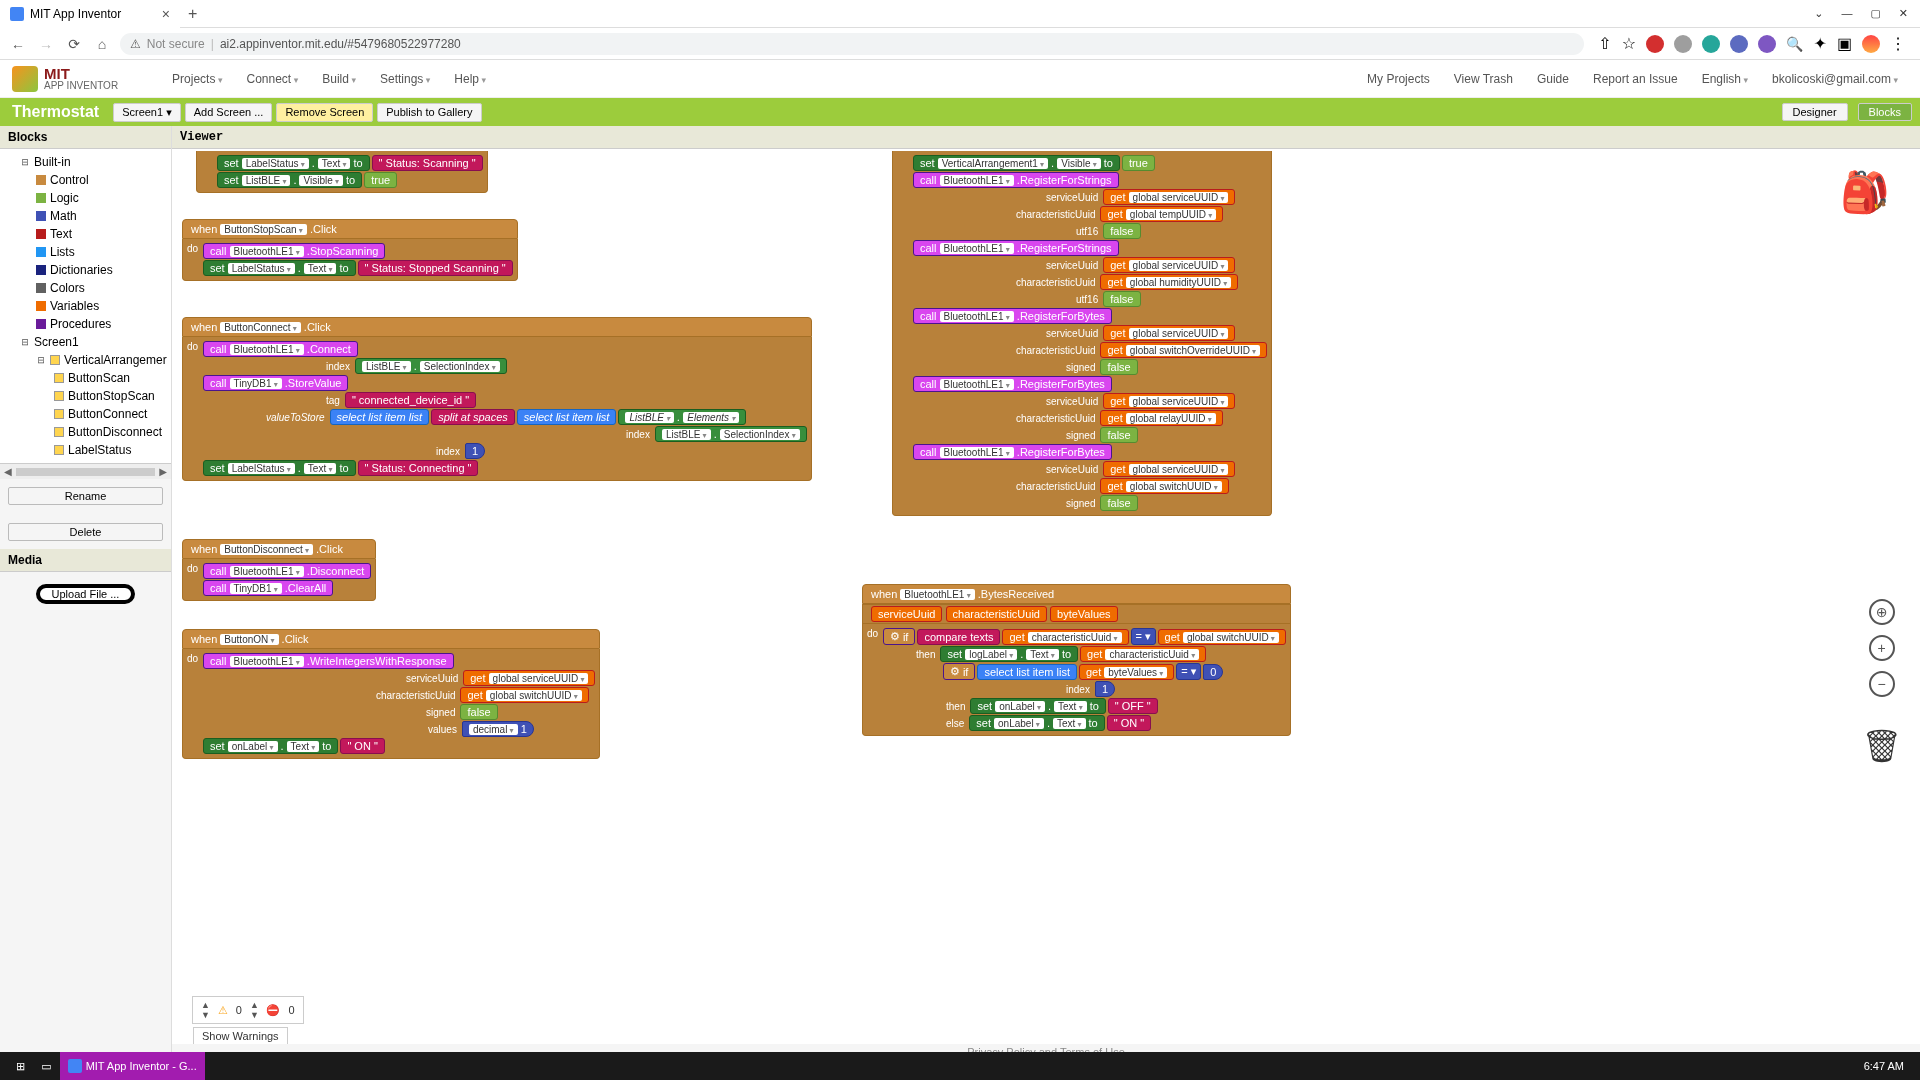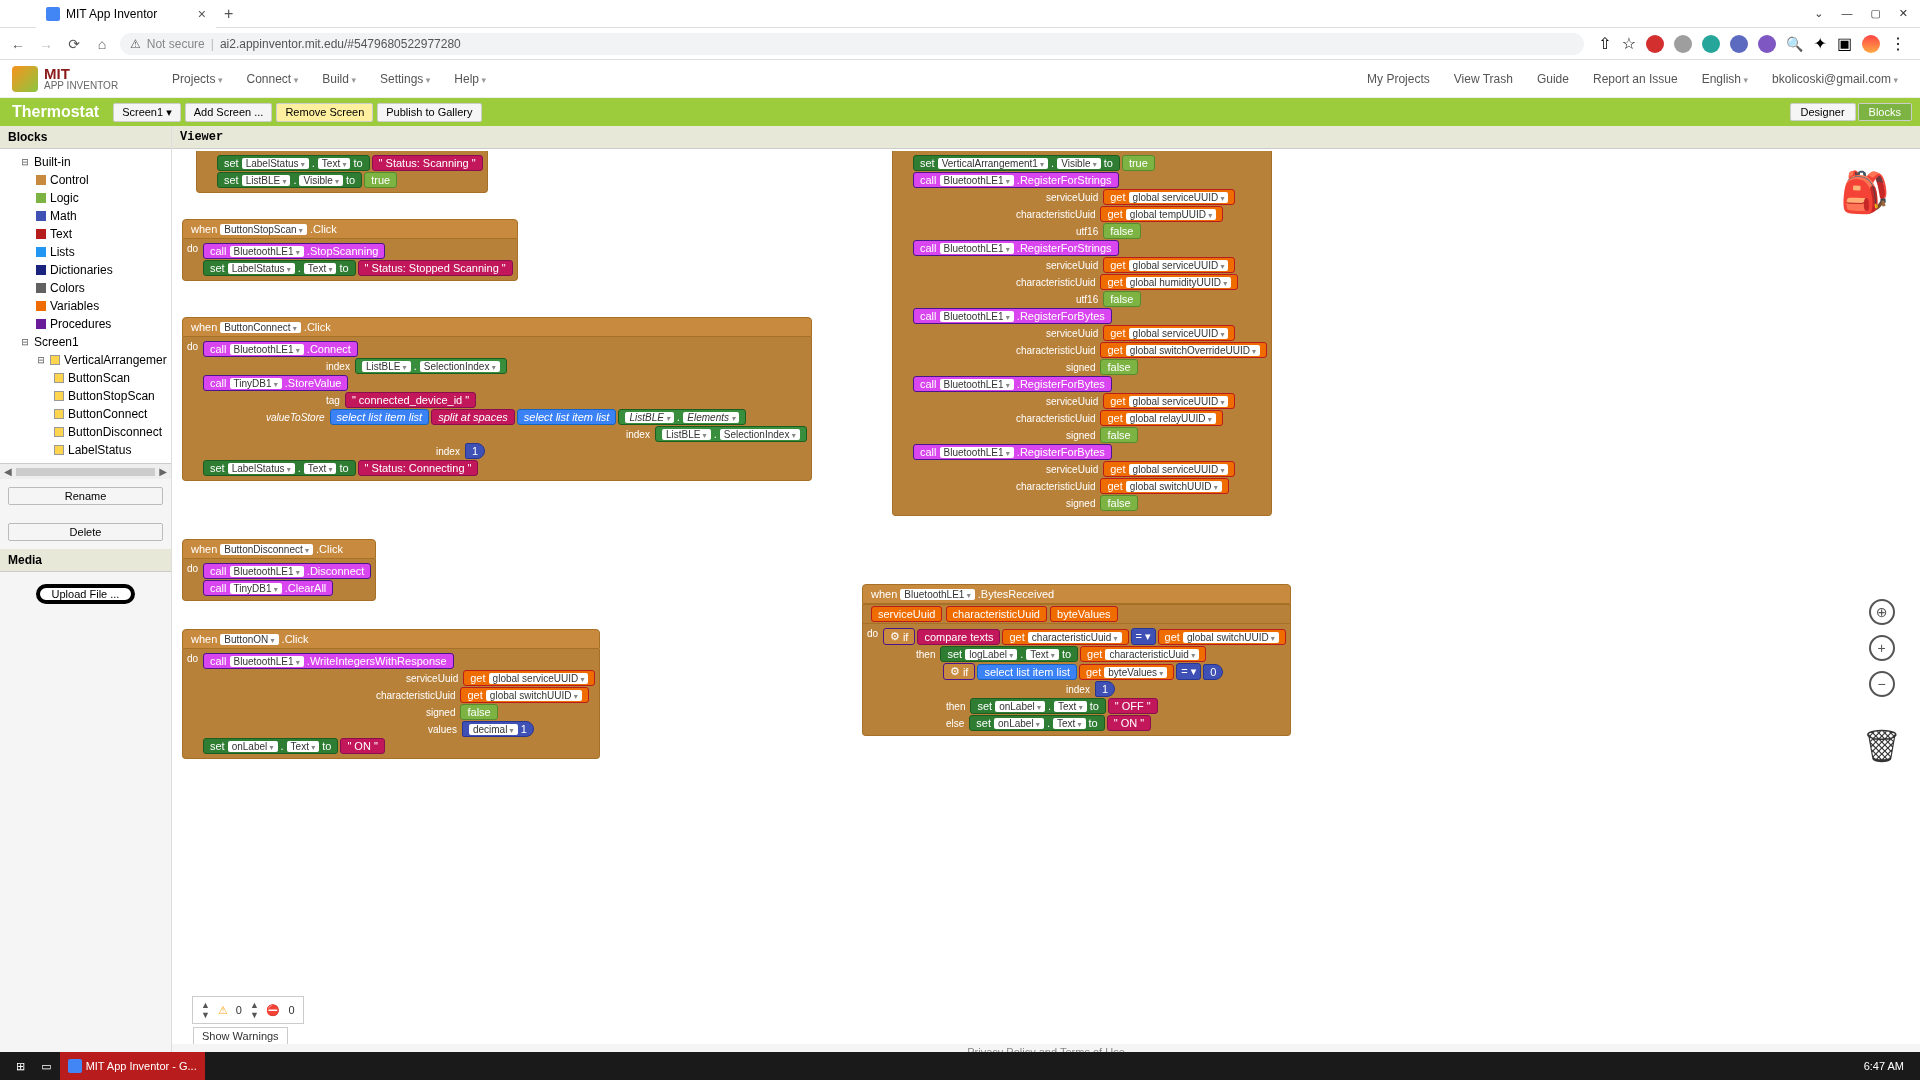--- a/index.html
+++ b/index.html
@@ -1,18 +1,18 @@
 <!DOCTYPE html>
 <html><head>
 <meta charset="utf-8">
 <style>
 * { margin: 0; padding: 0; box-sizing: border-box; font-family: "Segoe UI", Arial, sans-serif; }
 body { background: #f5f5f5; overflow: hidden; }
 .titlebar { height: 28px; background: #fff; display: flex; align-items: center; border-bottom: 1px solid #ddd; }
-.tab { display: flex; align-items: center; padding: 0 10px; height: 28px; background: #fff; border-radius: 8px 8px 0 0; font-size: 12px; gap: 6px; min-width: 180px; margin-left: 36px; }
+.tab { display: flex; align-items: center; padding: 0 10px; height: 28px; background: #fff; border-radius: 8px 8px 0 0; font-size: 12px; gap: 6px; min-width: 180px; }
 .tab .favicon { width: 14px; height: 14px; background: #4285f4; border-radius: 2px; }
 .tab .close { margin-left: auto; font-size: 14px; color: #555; }
 .newtab { padding: 0 8px; font-size: 16px; color: #555; }
 .winctrl { margin-left: auto; display: flex; gap: 18px; padding: 0 12px; font-size: 11px; color: #333; }
 .addrbar { height: 32px; background: #fff; display: flex; align-items: center; padding: 0 8px; gap: 8px; border-bottom: 1px solid #ddd; }
 .navbtn { width: 20px; text-align: center; color: #555; font-size: 14px; }
 .addr { flex: 1; background: #f1f3f4; border-radius: 14px; padding: 4px 10px; font-size: 12px; color: #555; display: flex; align-items: center; gap: 6px; }
 .addr .secure { color: #888; }
 .exticons { display: flex; gap: 10px; align-items: center; padding: 0 6px; }
 .exticon { width: 18px; height: 18px; border-radius: 50%; }
@@ -24,21 +24,21 @@
 .menuitem { padding: 6px 10px; font-size: 12px; color: #555; cursor: pointer; }
 .menuitem:after { content: " ▾"; font-size: 9px; color: #999; }
 .toprightlinks { margin-left: auto; display: flex; gap: 4px; }
 .toprightlinks .menuitem:after { content: ""; }
 .toprightlinks .lang:after, .toprightlinks .acct:after { content: " ▾"; font-size: 9px; }
 .greenbar { height: 28px; background: #9ccc3c; display: flex; align-items: center; padding: 0 8px; }
 .projname { color: #fff; font-size: 16px; font-weight: bold; padding: 0 4px; }
 .screenbtns { display: flex; gap: 4px; margin-left: 10px; }
 .scrbtn { background: #f5f5f5; border: 1px solid #ccc; padding: 2px 8px; font-size: 11px; border-radius: 2px; }
 .scrbtn.remove { background: #fff0a0; }
-.modeswitch { margin-left: auto; display: flex; gap: 2px; }
+.modeswitch { margin-left: auto; display: flex; gap: 10px; }
 .modebtn { padding: 2px 10px; font-size: 11px; border: 1px solid #ccc; background: #f5f5f5; border-radius: 2px; }
 .modebtn.active { background: #7cb342; color: #fff; }
 .workspace { display: flex; height: calc(100vh - 146px); }
 .sidebar { width: 172px; background: #f5f5f5; border-right: 1px solid #ddd; display: flex; flex-direction: column; }
 .panelhdr { background: #e8e8d8; padding: 4px 8px; font-size: 12px; font-weight: bold; border-bottom: 1px solid #ccc; }
 .blocklist { flex: 0 0 auto; background: #fff; font-size: 12px; padding: 4px 0; overflow: auto; max-height: 370px; }
 .blocklist .item { padding: 2px 4px 2px 20px; display: flex; align-items: center; gap: 4px; cursor: pointer; }
 .blocklist .expander { width: 10px; text-align: center; color: #555; font-size: 9px; }
 .blocklist .sub { padding-left: 36px; }
 .blocklist .subsub { padding-left: 54px; }
@@ -83,21 +83,21 @@
 .warnings { position: absolute; left: 20px; bottom: 20px; background: #fff; border: 1px solid #ccc; padding: 3px 8px; font-size: 11px; color: #333; display: flex; align-items: center; gap: 8px; }
 .warnings .warnico { color: #f9a825; }
 .warnings .errico { color: #d32f2f; }
 .ctrlicons { position: absolute; right: 18px; top: 450px; display: flex; flex-direction: column; gap: 10px; align-items: center; }
 .circlebtn { width: 26px; height: 26px; border: 2px solid #555; border-radius: 50%; display: flex; align-items: center; justify-content: center; font-size: 14px; color: #555; }
 .trash { font-size: 32px; color: #333; margin-top: 20px; }
 .backpack { position: absolute; right: 30px; top: 20px; font-size: 40px; }
 .footer { text-align: center; font-size: 11px; color: #888; padding: 2px; }
 .taskbar { position: fixed; bottom: 0; left: 0; right: 0; height: 28px; background: #1a1a1a; display: flex; align-items: center; padding: 0 8px; color: #fff; font-size: 11px; }
 .taskbar .tbitem { padding: 0 8px; display: flex; align-items: center; gap: 4px; height: 100%; }
-.taskbar .tbitem.active { background: #b91c1c; }
+.taskbar .tbitem.active { background: #a21caf; }
 .taskbar .time { margin-left: auto; }
 .mathcmp { background: #3f51b5; border: 1px solid #283593; padding: 1px 4px; border-radius: 3px; }
 </style>
 </head>
 <body>
 
 <div class="titlebar">
   <div class="tab">
     <span class="favicon"></span>
     <span>MIT App Inventor</span>

